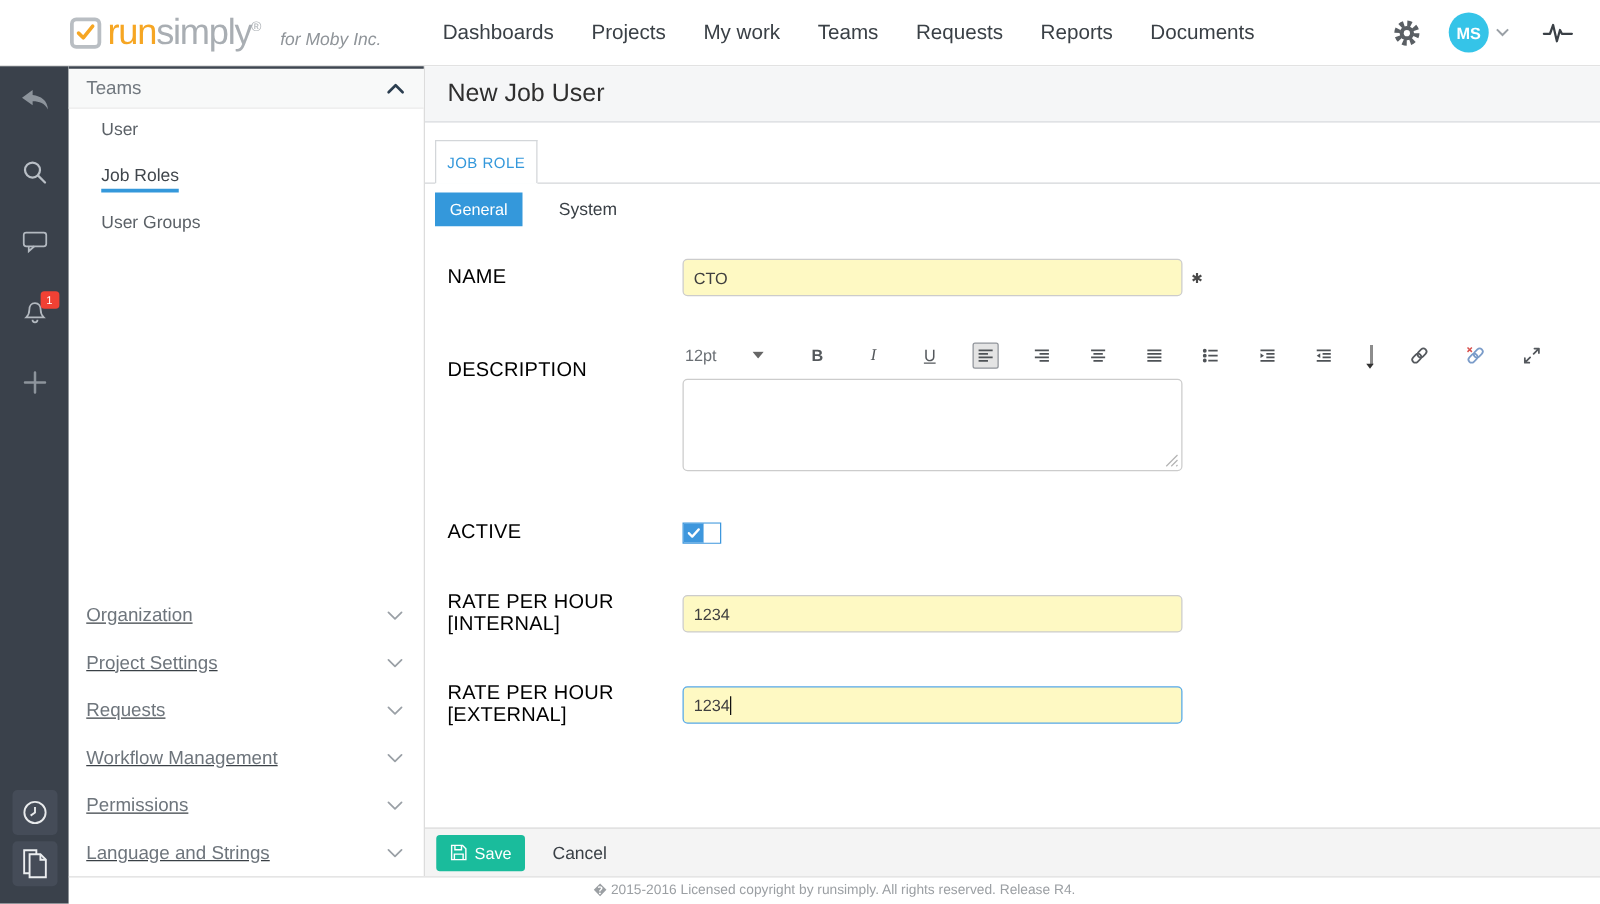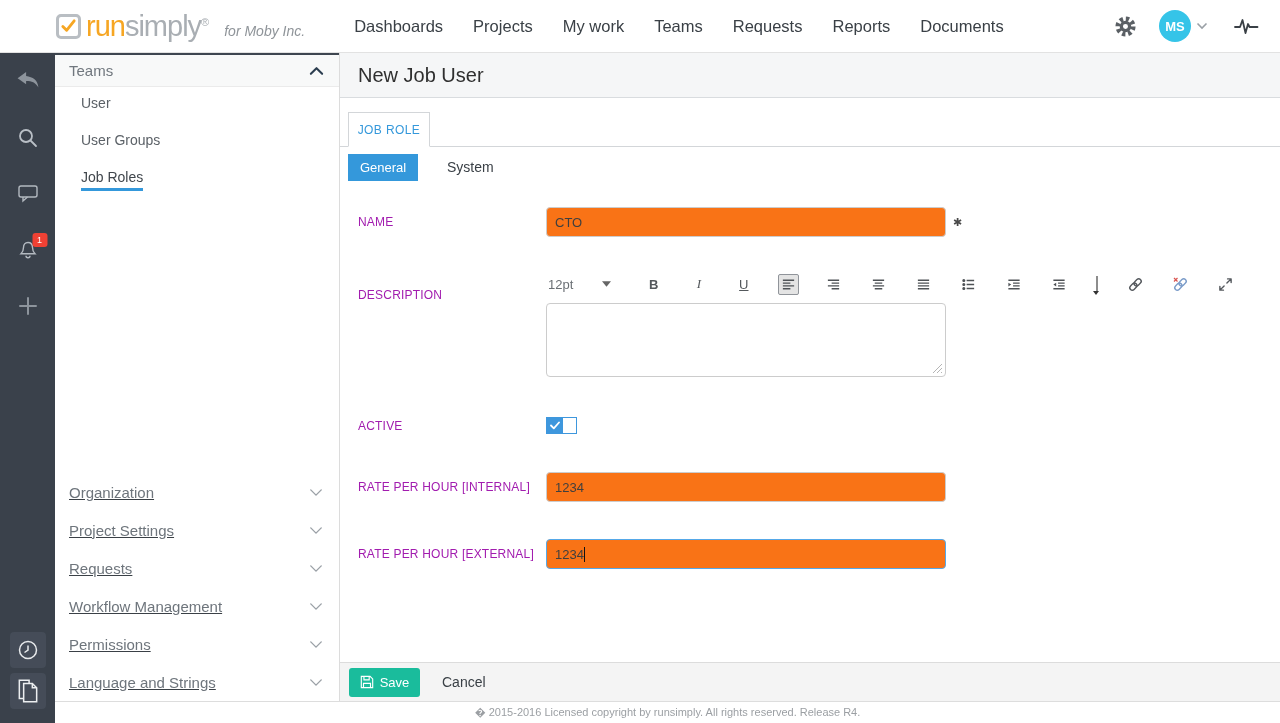--- a/index.html
+++ b/index.html
@@ -44,22 +44,22 @@
   
   .main{position:absolute;top:53px;left:340px;right:0;bottom:22px;background:#fff;display:flex;flex-direction:column;}
   .page-header{flex:0 0 45px;background:#f5f6f7;border-bottom:1px solid #d9dcdf;display:flex;align-items:center;padding-left:18px;font-size:20px;color:#2f2f2f;}
   .tabstrip{flex:0 0 49px;position:relative;border-bottom:1px solid #d3d6d9;}
   .tab{position:absolute;left:8px;bottom:-1px;height:35px;width:82px;background:#fff;border:1px solid #d3d6d9;border-bottom:1px solid #fff;color:#3498db;font-size:12px;letter-spacing:.4px;display:flex;align-items:center;justify-content:center;cursor:pointer;}
   .subtabs{flex:0 0 34px;display:flex;align-items:flex-start;padding:7px 0 0 8px;}
   .subtab-general{background:#3498db;color:#fff;font-size:13px;height:27px;width:70px;display:flex;align-items:center;justify-content:center;cursor:pointer;}
   .subtab-system{margin-left:29px;font-size:14px;color:#3a4046;cursor:pointer;line-height:27px;}
   .form-area{flex:1 1 auto;padding:26px 0 0 18px;overflow:hidden;}
   .frow{display:flex;align-items:center;}
-  .flabel{width:188px;flex:0 0 auto;font-size:12px;color:#a21caf;letter-spacing:.2px;}
-  .finput{width:400px;height:30px;border:1px solid #ccc;border-radius:4px;padding:0 8px;font-size:13px;color:#3f3f3f;font-family:inherit;outline:none;background:#f97316;}
+  .flabel{width:188px;flex:0 0 auto;font-size:16px;color:#000000;letter-spacing:.2px;}
+  .finput{width:400px;height:30px;border:1px solid #ccc;border-radius:4px;padding:0 8px;font-size:13px;color:#3f3f3f;font-family:inherit;outline:none;background:#fef9c3;}
   .finput.focused{border-color:#55a8e8;}
   .req{margin-left:7px;color:#4a4a4a;font-size:11px;}
   .row-desc{margin-top:35px;align-items:flex-start;}
   .row-desc .flabel{margin-top:16px;}
   .row-active{margin-top:40px;}
   .row-ratei{margin-top:38px;}
   .row-ratee{margin-top:37px;}
   
   .editor-toolbar{display:flex;align-items:center;height:24px;margin-bottom:7px;width:400px;gap:24px;}
   .tb-fontsize{font-size:13px;color:#6a6f74;margin:0 5px 0 2px;cursor:pointer;}
@@ -186,25 +186,25 @@
     <span>Teams</span>
     <span class="chev">
       <svg width="15" height="10" viewBox="0 0 16 10" fill="none" stroke="#2c3e50" stroke-width="2.2" stroke-linecap="round" stroke-linejoin="round">
           <path d="M2 8 L8 2 L14 8"></path>
         </svg>
     </span>
   </div>
   <div class="side-item">
       <span>User</span>
     </div>
+  <div class="side-item active">
+      <span>Job Roles</span>
+    </div>
   <div class="side-item">
       <span>User Groups</span>
-    </div>
-  <div class="side-item active">
-      <span>Job Roles</span>
     </div>
 
   <div class="acc-collapsed">
     <div class="acc-row">
       <span>Organization</span>
       <span class="chev">
           <svg width="14" height="9" viewBox="0 0 16 10" fill="none" stroke="#9aa0a6" stroke-width="1.6" stroke-linecap="round" stroke-linejoin="round">
             <path d="M2 2 L8 8 L14 2"></path>
           </svg>
         </span>

